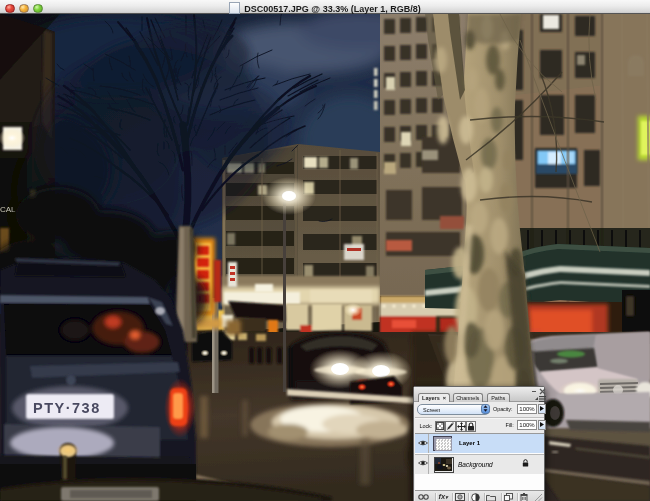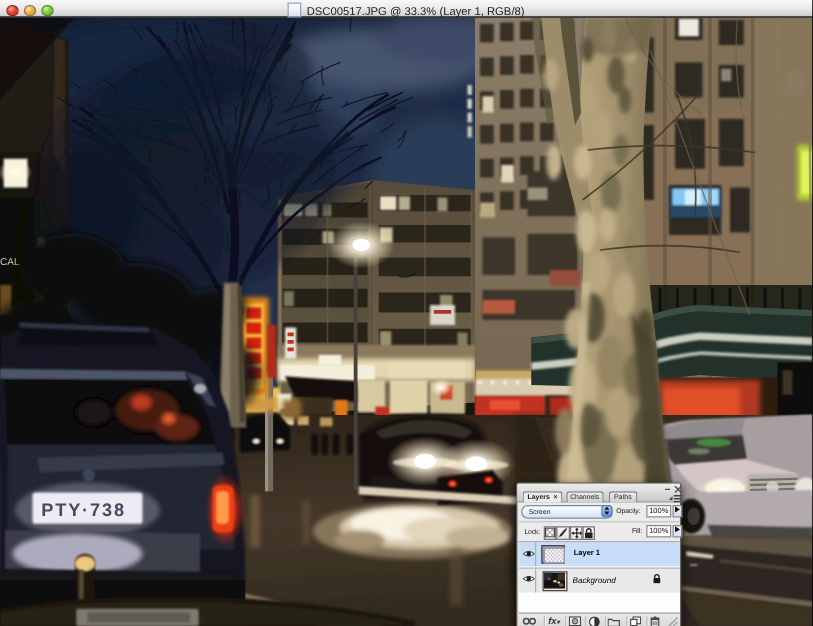--- a/index.html
+++ b/index.html
@@ -6,21 +6,21 @@
   body{width:650px;height:501px;overflow:hidden;position:relative;background:#000;
        font-family:"Liberation Sans", sans-serif;}
   #titlebar{position:absolute;left:0;top:0;width:650px;height:14px;
     background:linear-gradient(#f8f8f8,#ececec 45%,#d6d6d6 90%,#c8c8c8);
     border-bottom:1px solid #555;box-sizing:border-box;}
   .tl{position:absolute;top:3.5px;width:7.5px;height:7.5px;border-radius:50%;}
   #tlr{left:5px;background:radial-gradient(circle at 35% 30%, #ffb0a0 0%, #e8473a 40%, #b03027 100%);border:0.5px solid #922;}
   #tly{left:19px;background:radial-gradient(circle at 35% 30%, #ffe9b0 0%, #f6b33a 40%, #c78a27 100%);border:0.5px solid #975;}
   #tlg{left:33px;background:radial-gradient(circle at 35% 30%, #d5f8b0 0%, #7ed43a 40%, #56a027 100%);border:0.5px solid #583;}
   #title{position:absolute;top:1.5px;left:0;width:100%;text-align:center;
-    font-size:9px;color:#1a1a1a;letter-spacing:0;}
+    font-size:9px;color:#1a1a1a;letter-spacing:0;font-weight:bold;}
   #ticon{display:inline-block;width:9px;height:10px;background:linear-gradient(#fff,#dde4ee);
     border:1px solid #99a5b5;vertical-align:-2px;margin-right:4px;}
   #photo{position:absolute;left:0;top:14px;}
   
   #palette{position:absolute;left:413px;top:385.5px;width:132px;height:118px;
     background:#ebebeb;border:1px solid #666;border-radius:2px 2px 0 0;box-sizing:border-box;
     box-shadow:-2px 2px 6px rgba(0,0,0,.45), 2px 3px 7px rgba(0,0,0,.4);font-size:6px;color:#111;}
   #phead{position:absolute;left:0;top:0;width:100%;height:14.5px;
     background:linear-gradient(#ededed,#c8c8c8);border-bottom:1px solid #9a9a9a;}
   #pwm1{position:absolute;left:117.5px;top:4px;width:4.5px;height:1.6px;background:#555;}

